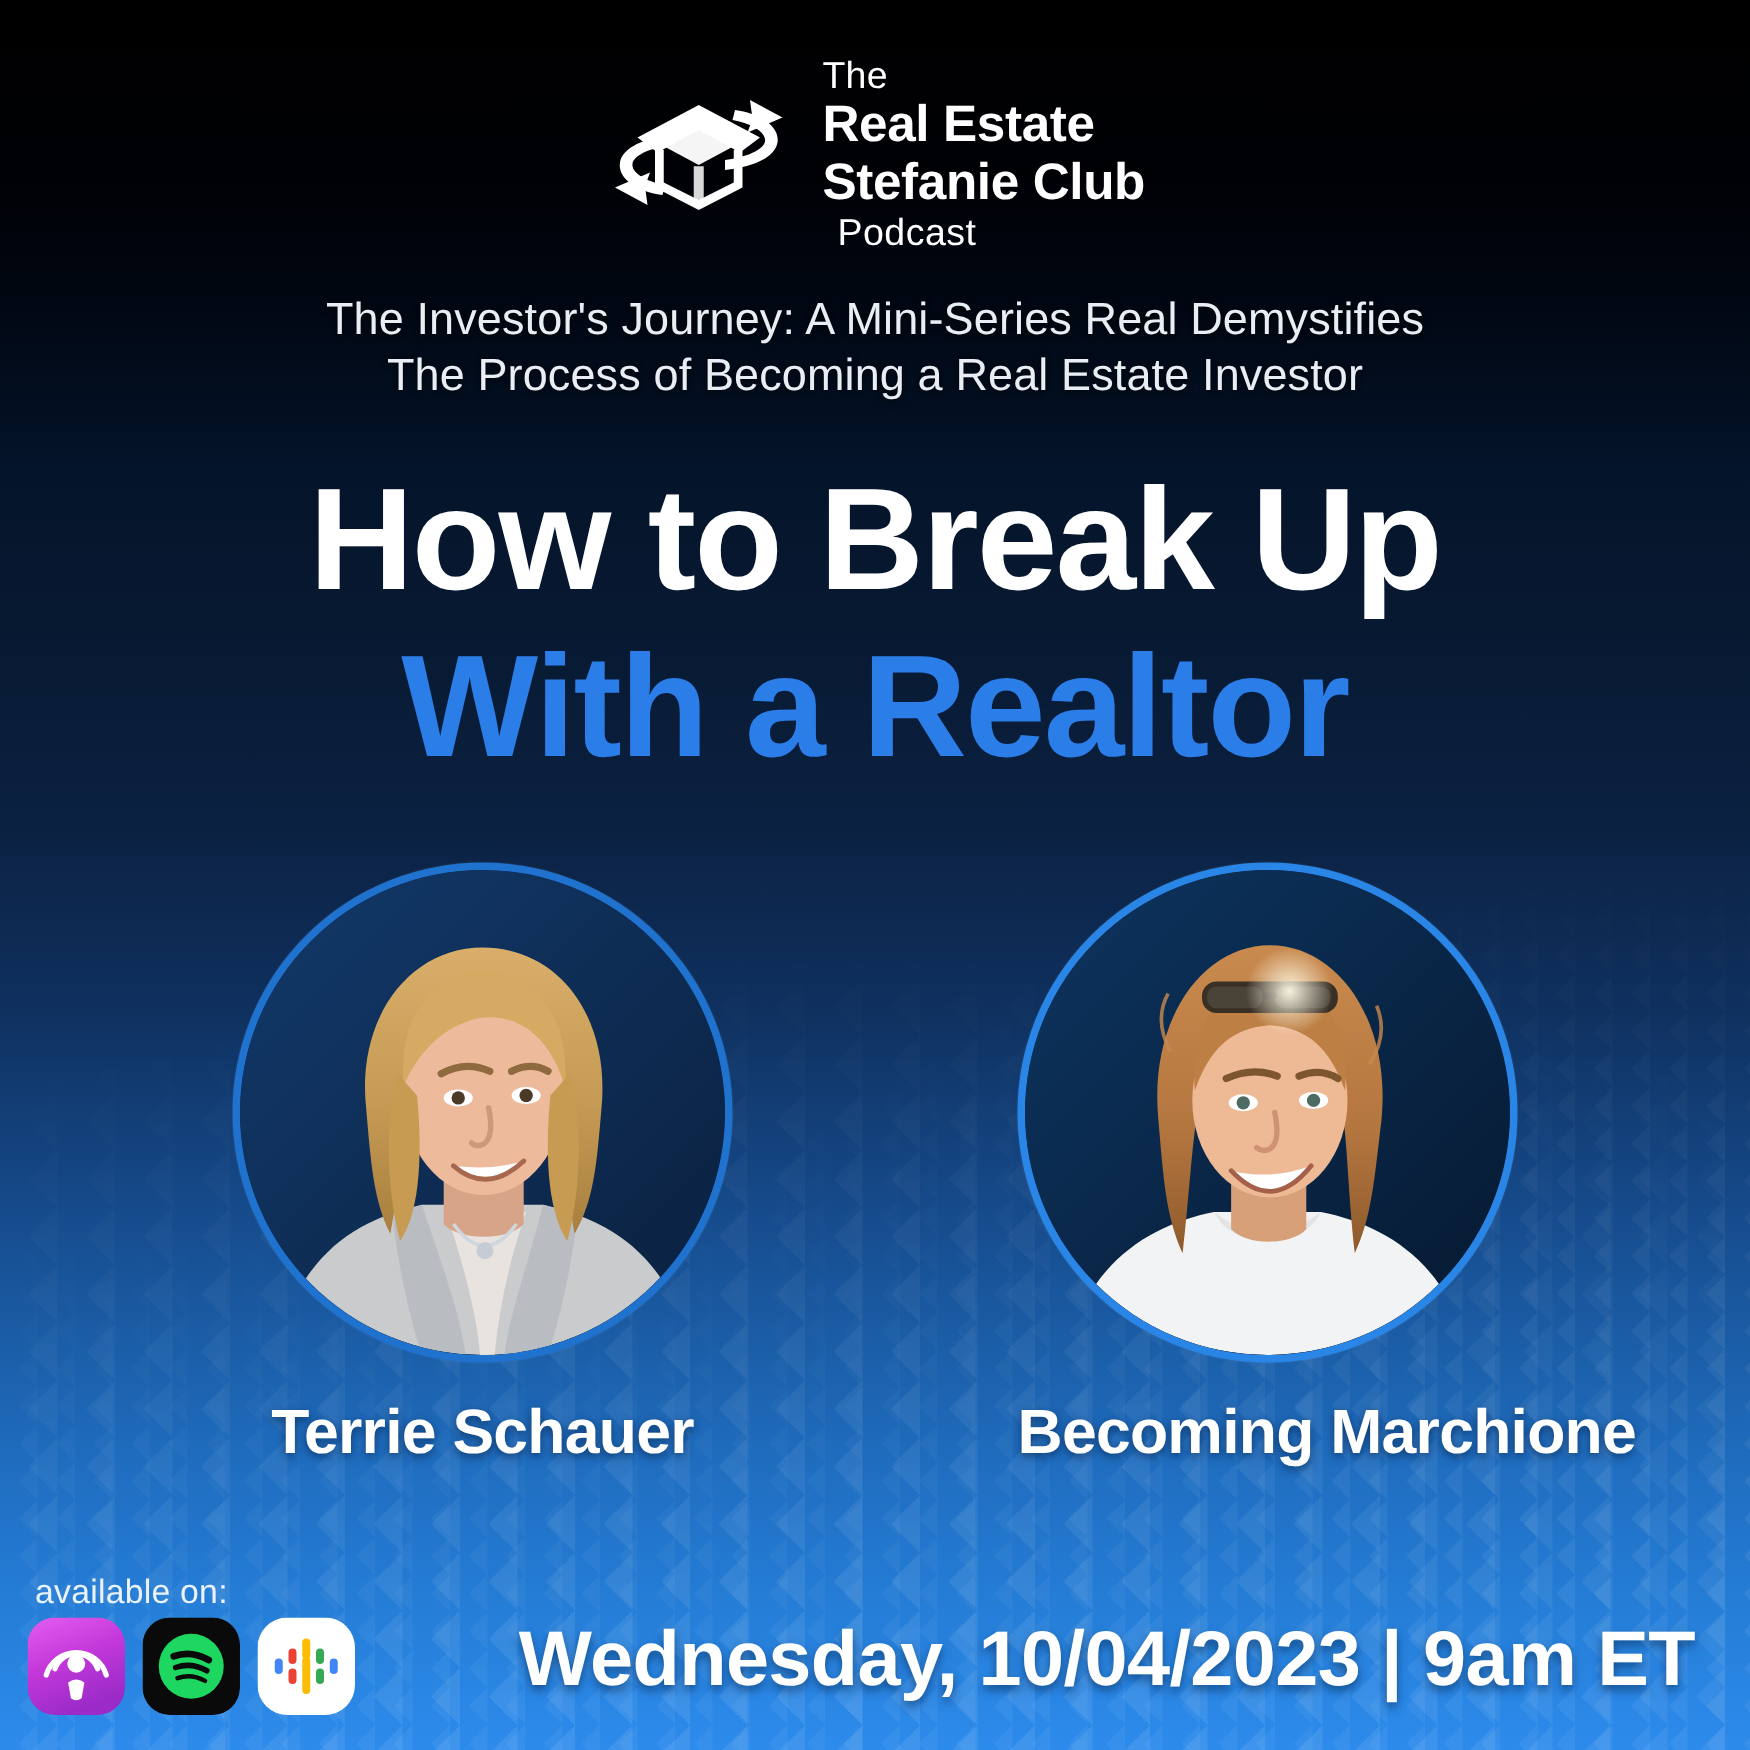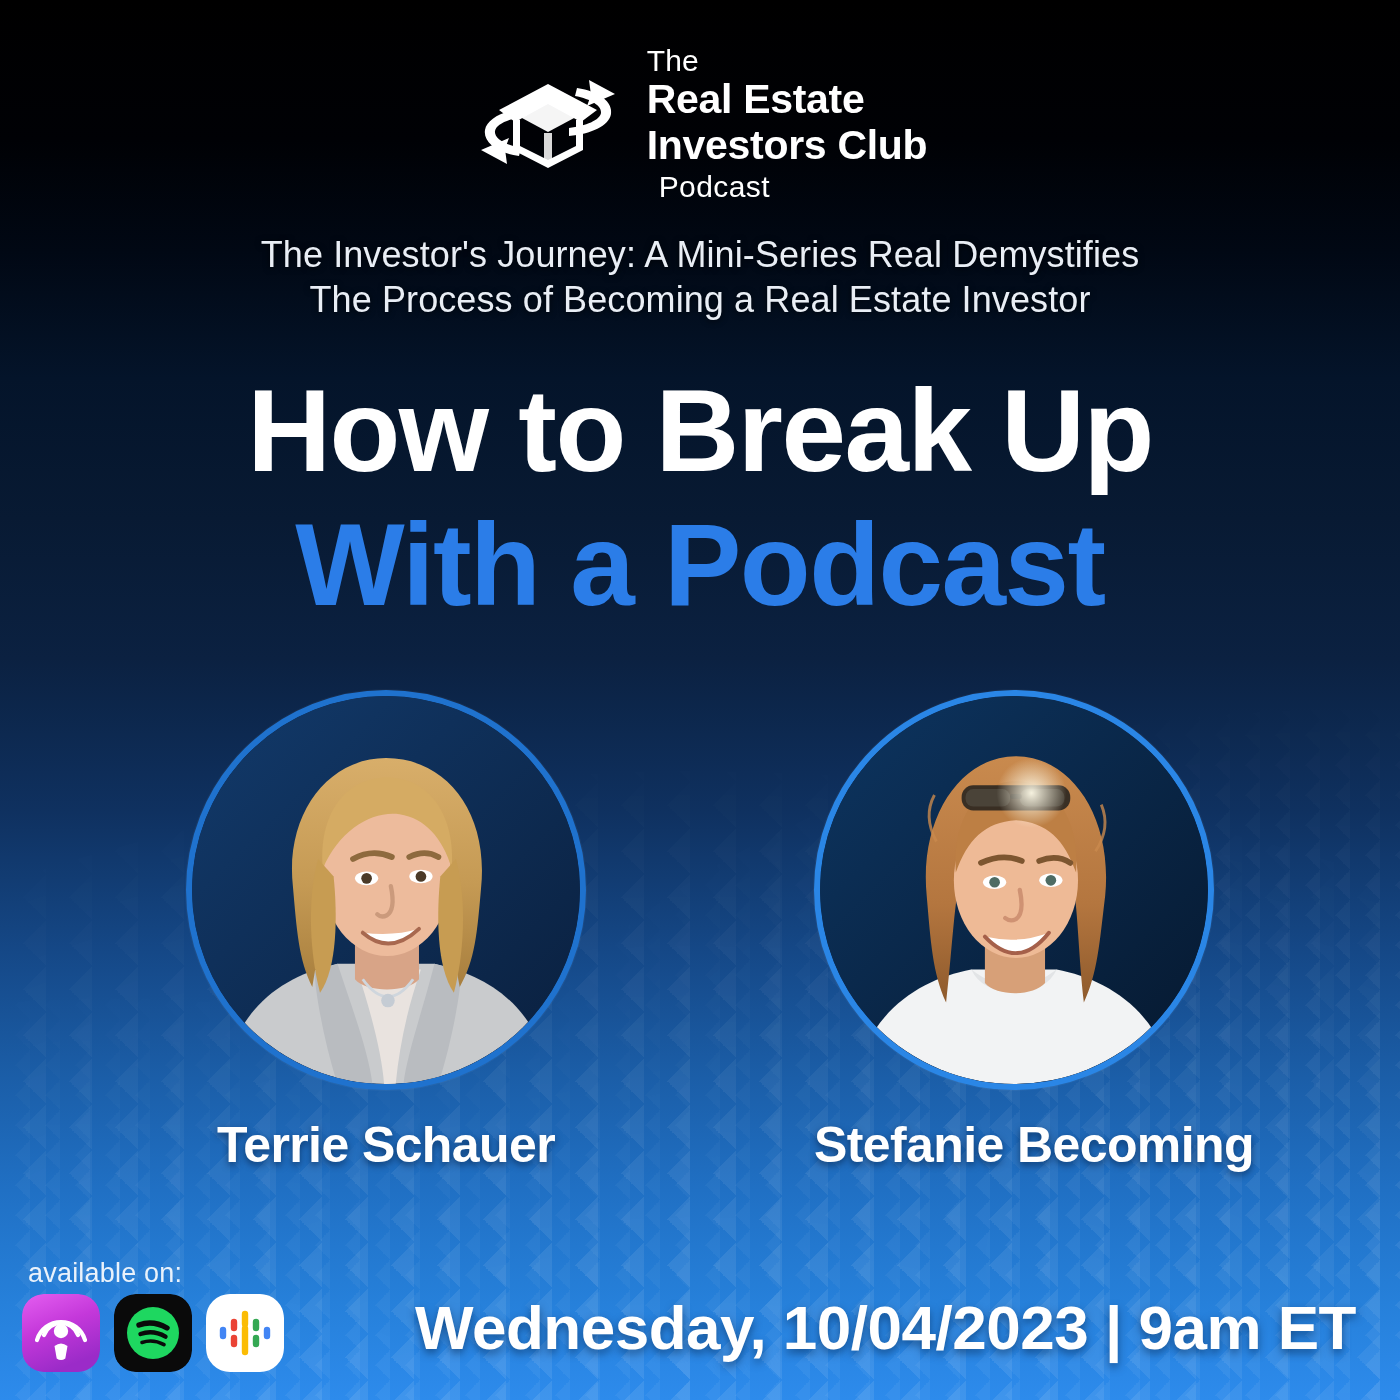--- a/index.html
+++ b/index.html
@@ -164,33 +164,33 @@
 
           <path d="M40,52 L40,86 L75,104 L110,86 L110,52 L103,56 L103,82
                    L75,96 L47,82 L47,56 Z"></path>
           <path d="M71,69 L79,69 L79,100 L71,100 Z" opacity="0.85"></path>
         </g>
       </svg>
     </span>
     <span class="logo-words">
       <span class="lw-the">The</span>
       <div class="lw-main">Real Estate</div>
-      <div class="lw-main2">Investors Club</div>
+      <div class="lw-main2">Stefanie Club</div>
       <div class="lw-podcast">Podcast</div>
     </span>
   </div>
 
   <div class="series">
     <div>The Investor's Journey: A Mini-Series Real Demystifies</div>
     <div>The Process of Becoming a Real Estate Investor</div>
   </div>
 
   <div class="headline">
     <span class="hl-1">How to Break Up</span>
-    <span class="hl-2">With a Podcast</span>
+    <span class="hl-2">With a Realtor</span>
   </div>
 
   <div class="guests">
 
     <div class="guest">
       <div class="avatar-ring">
         <svg class="avatar-photo" viewBox="0 0 400 400">
           <defs>
             <clipPath id="cl1">
                 <circle cx="200" cy="200" r="200"></circle>
@@ -305,21 +305,21 @@
             <path d="M206,200 q5,24 -4,30 q-6,3 -11,-1" stroke="#cf9273" stroke-width="4.5" fill="none" stroke-linecap="round"></path>
 
             <path d="M170,248 q34,34 66,-4 q-32,12 -66,4Z" fill="#ffffff"></path>
             <path d="M170,248 q34,36 66,-4" stroke="#a5604a" stroke-width="4" fill="none" stroke-linecap="round"></path>
 
             <path d="M120,150 q-14,-26 -2,-48" stroke="#c98a4e" stroke-width="3" fill="none" opacity=".8"></path>
             <path d="M284,160 q16,-24 6,-48" stroke="#c98a4e" stroke-width="3" fill="none" opacity=".8"></path>
           </g>
         </svg>
       </div>
-      <div class="guest-name">Stefanie Becoming</div>
+      <div class="guest-name">Becoming Marchione</div>
     </div>
 
   </div>
 
   <div class="available-label">available on:</div>
 
   <div class="platforms">
 
     <span>
       <svg class="plat" viewBox="0 0 78 78" aria-hidden="true">

